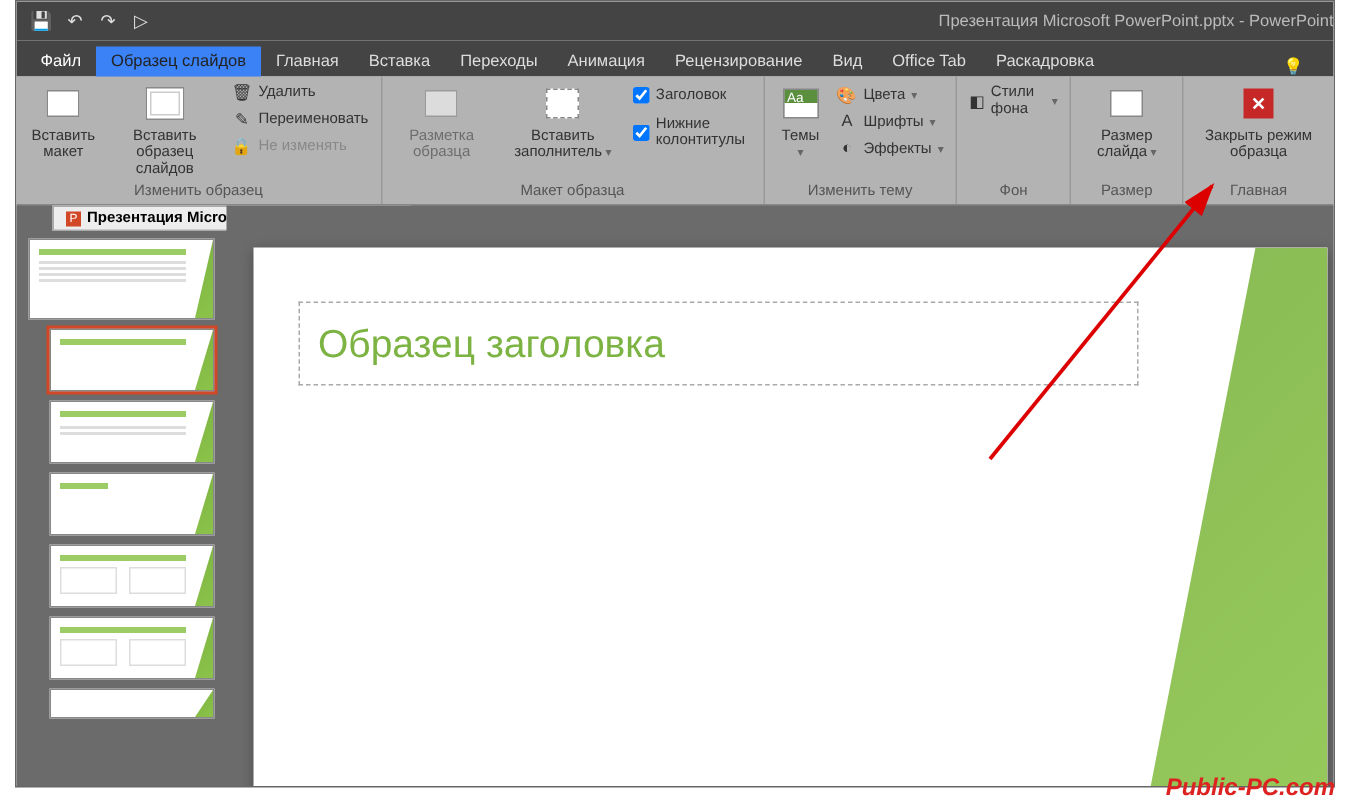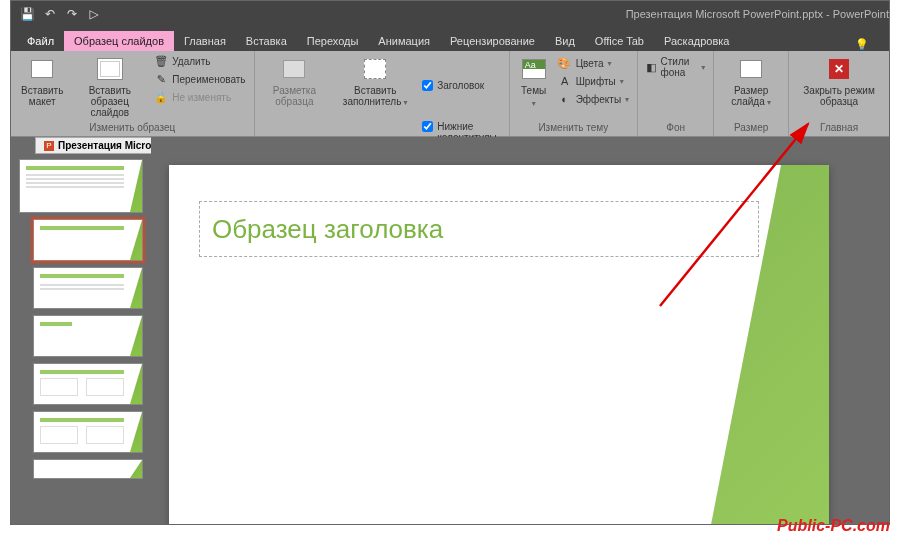--- a/index.html
+++ b/index.html
@@ -8,38 +8,38 @@
 
 
 .titlebar { height: 26px; background: #444; display: flex; align-items: center; color: #ddd; }
 .qat { display: flex; gap: 8px; padding: 0 10px; align-items: center; }
 .qat .q { width: 14px; height: 14px; display: flex; align-items: center; justify-content: center; color: #ddd; font-size: 12px; }
 .titlebar-title { flex: 1; text-align: right; color: #bbb; font-size: 11px; }
 
 
 .tabstrip { height: 24px; background: #444; display: flex; align-items: flex-end; padding-left: 6px; }
 .tab { padding: 4px 10px; color: #ddd; font-size: 11px; cursor: pointer; }
-.tab.active { background: #f9a8d4; color: #222; }
+.tab.active { background: #3b82f6; color: #222; }
 .tab.file { color: #fff; }
 .tell-me { margin-left: auto; color: #999; display: flex; align-items: center; gap: 4px; padding-right: 20px; }
 .tell-me .bulb { font-size: 11px; }
 
 
 .ribbon { height: 86px; background: #b3b3b3; display: flex; border-bottom: 1px solid #888; }
 .group { border-right: 1px solid #999; padding: 2px 6px 0 6px; display: flex; flex-direction: column; justify-content: space-between; }
 .group-body { display: flex; align-items: flex-start; gap: 4px; flex: 1; }
 .group-label { text-align: center; font-size: 10px; color: #555; padding: 2px 0 3px 0; }
 .big-btn { display: flex; flex-direction: column; align-items: center; gap: 2px; padding: 2px 4px; cursor: pointer; }
 .big-btn .ico { width: 28px; height: 28px; display: flex; align-items: center; justify-content: center; }
 .big-btn .lbl { font-size: 10px; text-align: center; line-height: 11px; color: #333; }
 .small-btn-col { display: flex; flex-direction: column; gap: 2px; }
 .small-btn { display: flex; align-items: center; gap: 4px; padding: 1px 2px; cursor: pointer; font-size: 10px; color: #333; }
 .small-btn.disabled { color: #888; }
 .small-btn .s-ico { width: 14px; height: 14px; display: flex; align-items: center; justify-content: center; font-size: 11px; }
-.chk { display: flex; align-items: flex-start; gap: 4px; font-size: 10px; color: #333; padding: 1px 0; margin-top: 22px; }
+.chk { display: flex; align-items: center; gap: 4px; font-size: 10px; color: #333; padding: 1px 0; }
 .chk input { width: 11px; height: 11px; }
 .drop-arrow::after { content: " ▾"; font-size: 8px; color: #666; }
 
 
 .content { display: flex; height: calc(100% - 26px - 24px - 86px); background: #6b6b6b; }
 .doc-tabs { position: absolute; top: 136px; left: 24px; }
 .doc-tab { background: #ededed; padding: 2px 8px; font-size: 10px; display: flex; align-items: center; gap: 4px; border: 1px solid #aaa; }
 .doc-tab .p-ico { width: 10px; height: 10px; background: #d24726; color: #fff; font-size: 8px; display: flex; align-items: center; justify-content: center; }
 .doc-tab .x { color: #888; margin-left: 4px; }
 
@@ -48,21 +48,21 @@
 .thumb.master { margin-left: 0; height: 54px; }
 .thumb.layout { margin-left: 14px; height: 42px; }
 .thumb.selected { outline: 2px solid #d24726; }
 .thumb-green { position: absolute; right: 0; top: 0; bottom: 0; width: 12px; background: linear-gradient(135deg, #7cb342 0%, #8bc34a 100%); clip-path: polygon(100% 0, 100% 100%, 0 100%); }
 .thumb-title-bar { position: absolute; top: 6px; left: 6px; right: 18px; height: 4px; background: #9ccc65; }
 .thumb-lines { position: absolute; top: 14px; left: 6px; right: 18px; }
 .thumb-lines div { height: 2px; background: #ddd; margin-bottom: 2px; }
 .thumb-box { position: absolute; border: 1px solid #ddd; }
 
 .editor { flex: 1; background: #6b6b6b; padding: 28px 0 0 18px; position: relative; overflow: hidden; }
-.slide { width: 660px; height: 370px; background: #fff; box-shadow: 0 2px 8px rgba(0,0,0,0.3); position: relative; }
+.slide { width: 716px; height: 370px; background: #fff; box-shadow: 0 2px 8px rgba(0,0,0,0.3); position: relative; }
 .slide-green { position: absolute; right: 0; top: 0; bottom: 0; width: 120px; background: linear-gradient(135deg, rgba(124,179,66,0.9), rgba(139,195,74,0.9)); clip-path: polygon(60% 0, 100% 0, 100% 100%, 0 100%); }
 .title-ph { position: absolute; top: 36px; left: 30px; width: 560px; height: 56px; border: 1px dashed #aaa; padding: 8px 12px; display: flex; align-items: center; }
 .title-ph .txt { font-size: 26px; color: #7cb342; font-weight: 400; }
 
 
 .close-group { position: relative; }
 .close-x { width: 20px; height: 20px; background: #c62828; color: #fff; display: flex; align-items: center; justify-content: center; font-weight: bold; font-size: 12px; }
 
 
 .arrow-svg { position: absolute; top: 116px; left: 640px; width: 200px; height: 200px; pointer-events: none; z-index: 10; }

